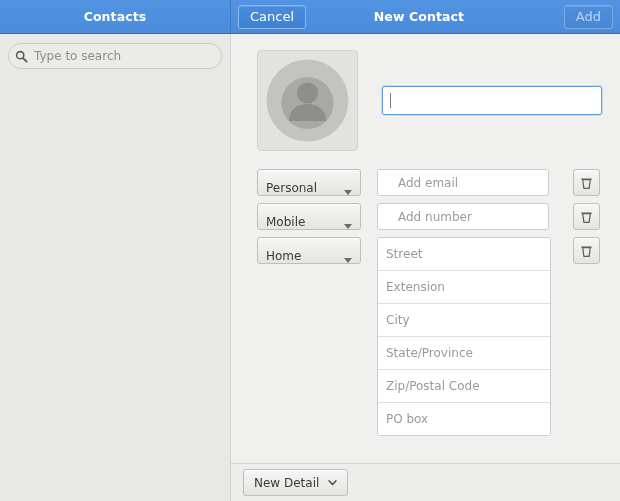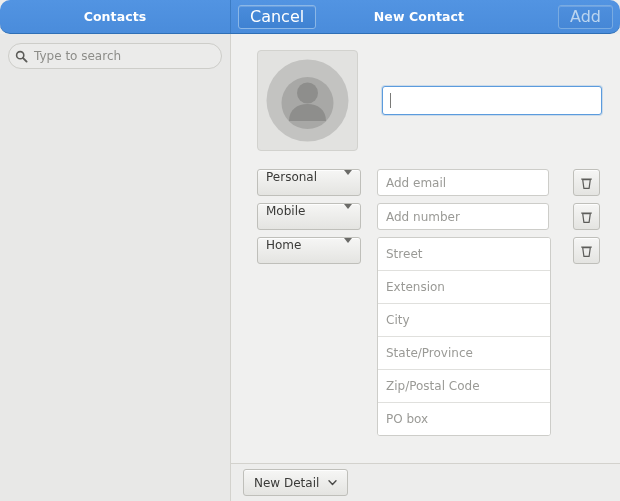--- a/index.html
+++ b/index.html
@@ -24,21 +24,20 @@
   }
 
   
   .headerbar {
     display: flex;
     height: 34px;
     flex: 0 0 34px;
     background: linear-gradient(to bottom, #5294e2 0%, #4a8cdb 100%);
     border-bottom: 1px solid #2f6fb5;
     box-sizing: border-box;
-    border-radius: 10px;
   }
   .hb-left {
     width: 231px;
     box-sizing: border-box;
     display: flex;
     align-items: center;
     justify-content: center;
     border-right: 1px solid #3c7cc4;
     position: relative;
   }
@@ -65,21 +64,21 @@
     pointer-events: none;
   }
   .hb-btn {
     position: relative;
     z-index: 2;
     height: 24px;
     line-height: 22px;
     padding: 0 11px;
     box-sizing: border-box;
     border-radius: 3px;
-    font-size: 16px;
+    font-size: 13px;
     color: #ffffff;
     background: linear-gradient(to bottom, #4a8cdb 0%, #3f82d2 100%);
     border: 1px solid #8bb7e6;
     box-shadow: inset 0 1px 0 rgba(255,255,255,0.18);
     cursor: pointer;
     white-space: nowrap;
   }
   .hb-btn.dim {
     color: #bcd5ef;
     background: linear-gradient(to bottom, #4e8fdd 0%, #4687d6 100%);
@@ -205,21 +204,21 @@
   }
   .combo {
     width: 104px;
     flex: 0 0 104px;
     height: 27px;
     box-sizing: border-box;
     border: 1px solid #bfbfba;
     border-radius: 3px;
     background: linear-gradient(to bottom, #f6f6f5 0%, #e4e4e1 100%);
     display: flex;
-    align-items: flex-start;
+    align-items: flex-end;
     justify-content: space-between;
     padding: 0 8px;
     font-size: 12px;
     color: #3a3a38;
     cursor: pointer;
     box-shadow: inset 0 1px 0 #fdfdfd;
     gap: 11px;
   }
   .tri-down {
     width: 0; height: 0;
@@ -234,21 +233,21 @@
     box-sizing: border-box;
   }
   .entry {
     height: 27px;
     box-sizing: border-box;
     background: #ffffff;
     border: 1px solid #cdcdc9;
     border-radius: 3px;
     display: flex;
     align-items: center;
-    padding: 0 8px;
+    padding: 0 20px;
     font-size: 12px;
     color: #9a9a96;
     max-width: 172px;
   }
   .addr-stack {
     max-width: 172px;
     border: 1px solid #cdcdc9;
     border-radius: 3px;
     background: #ffffff;
     overflow: hidden;

